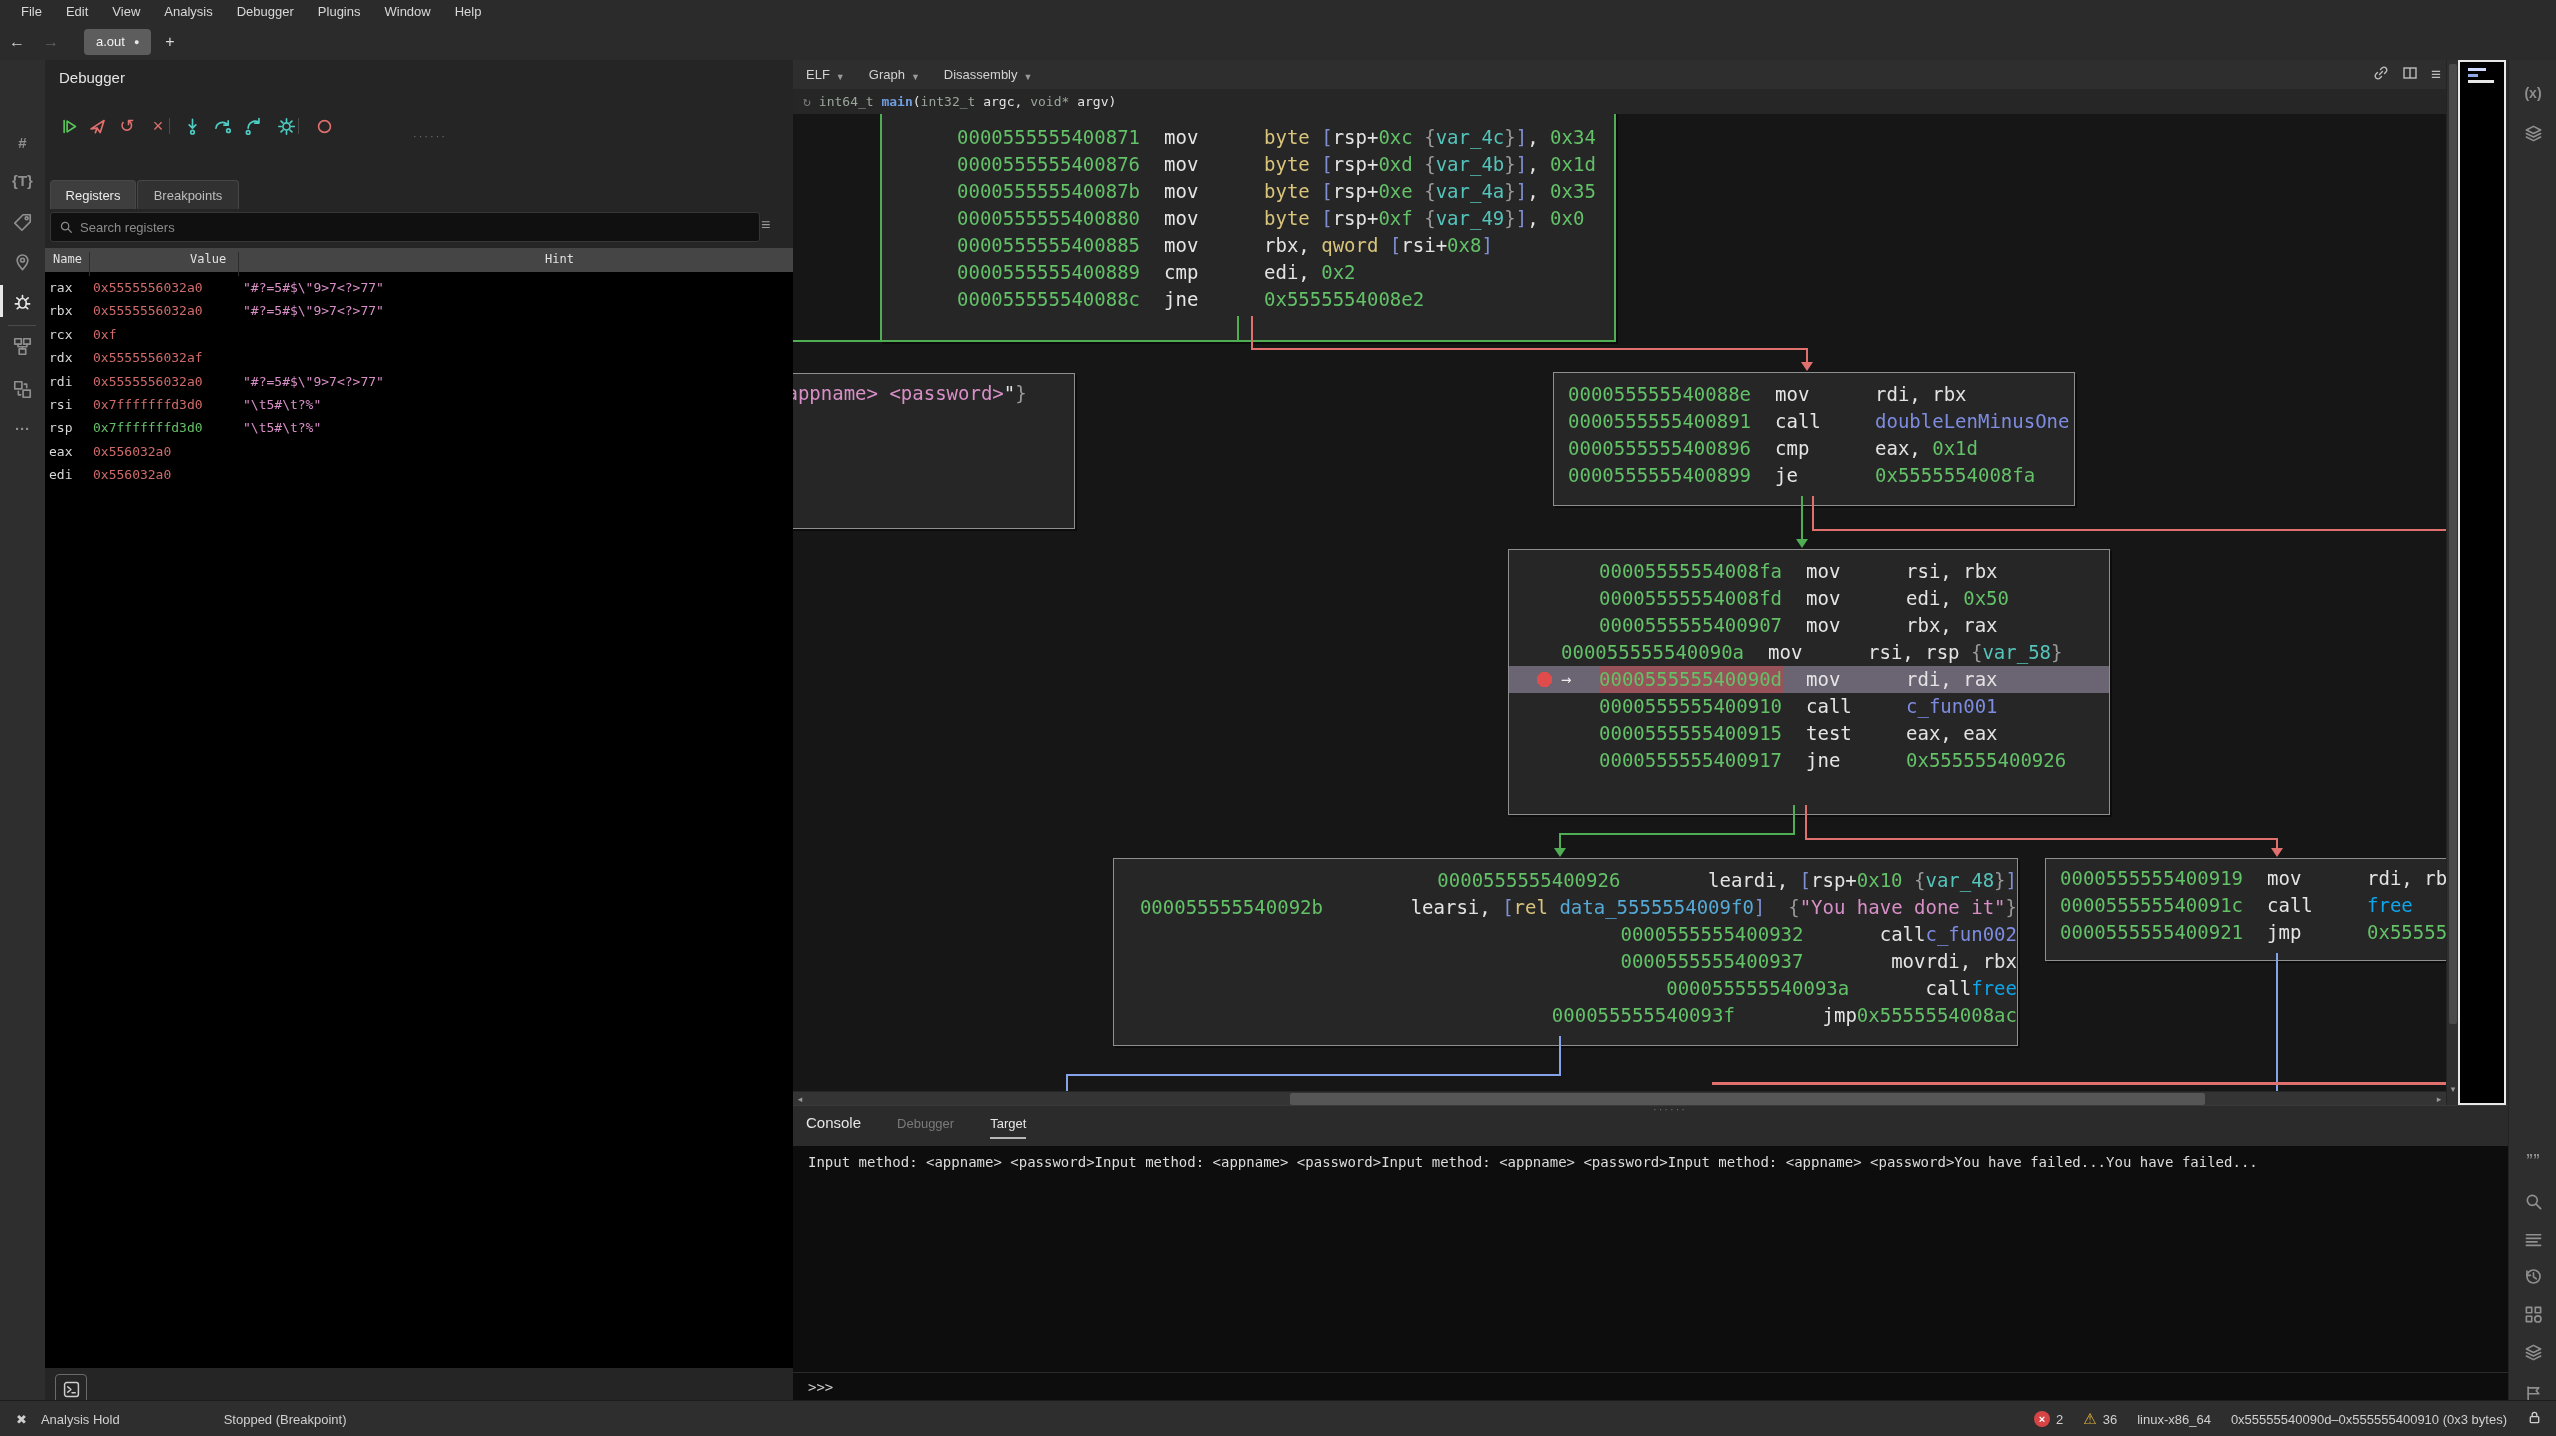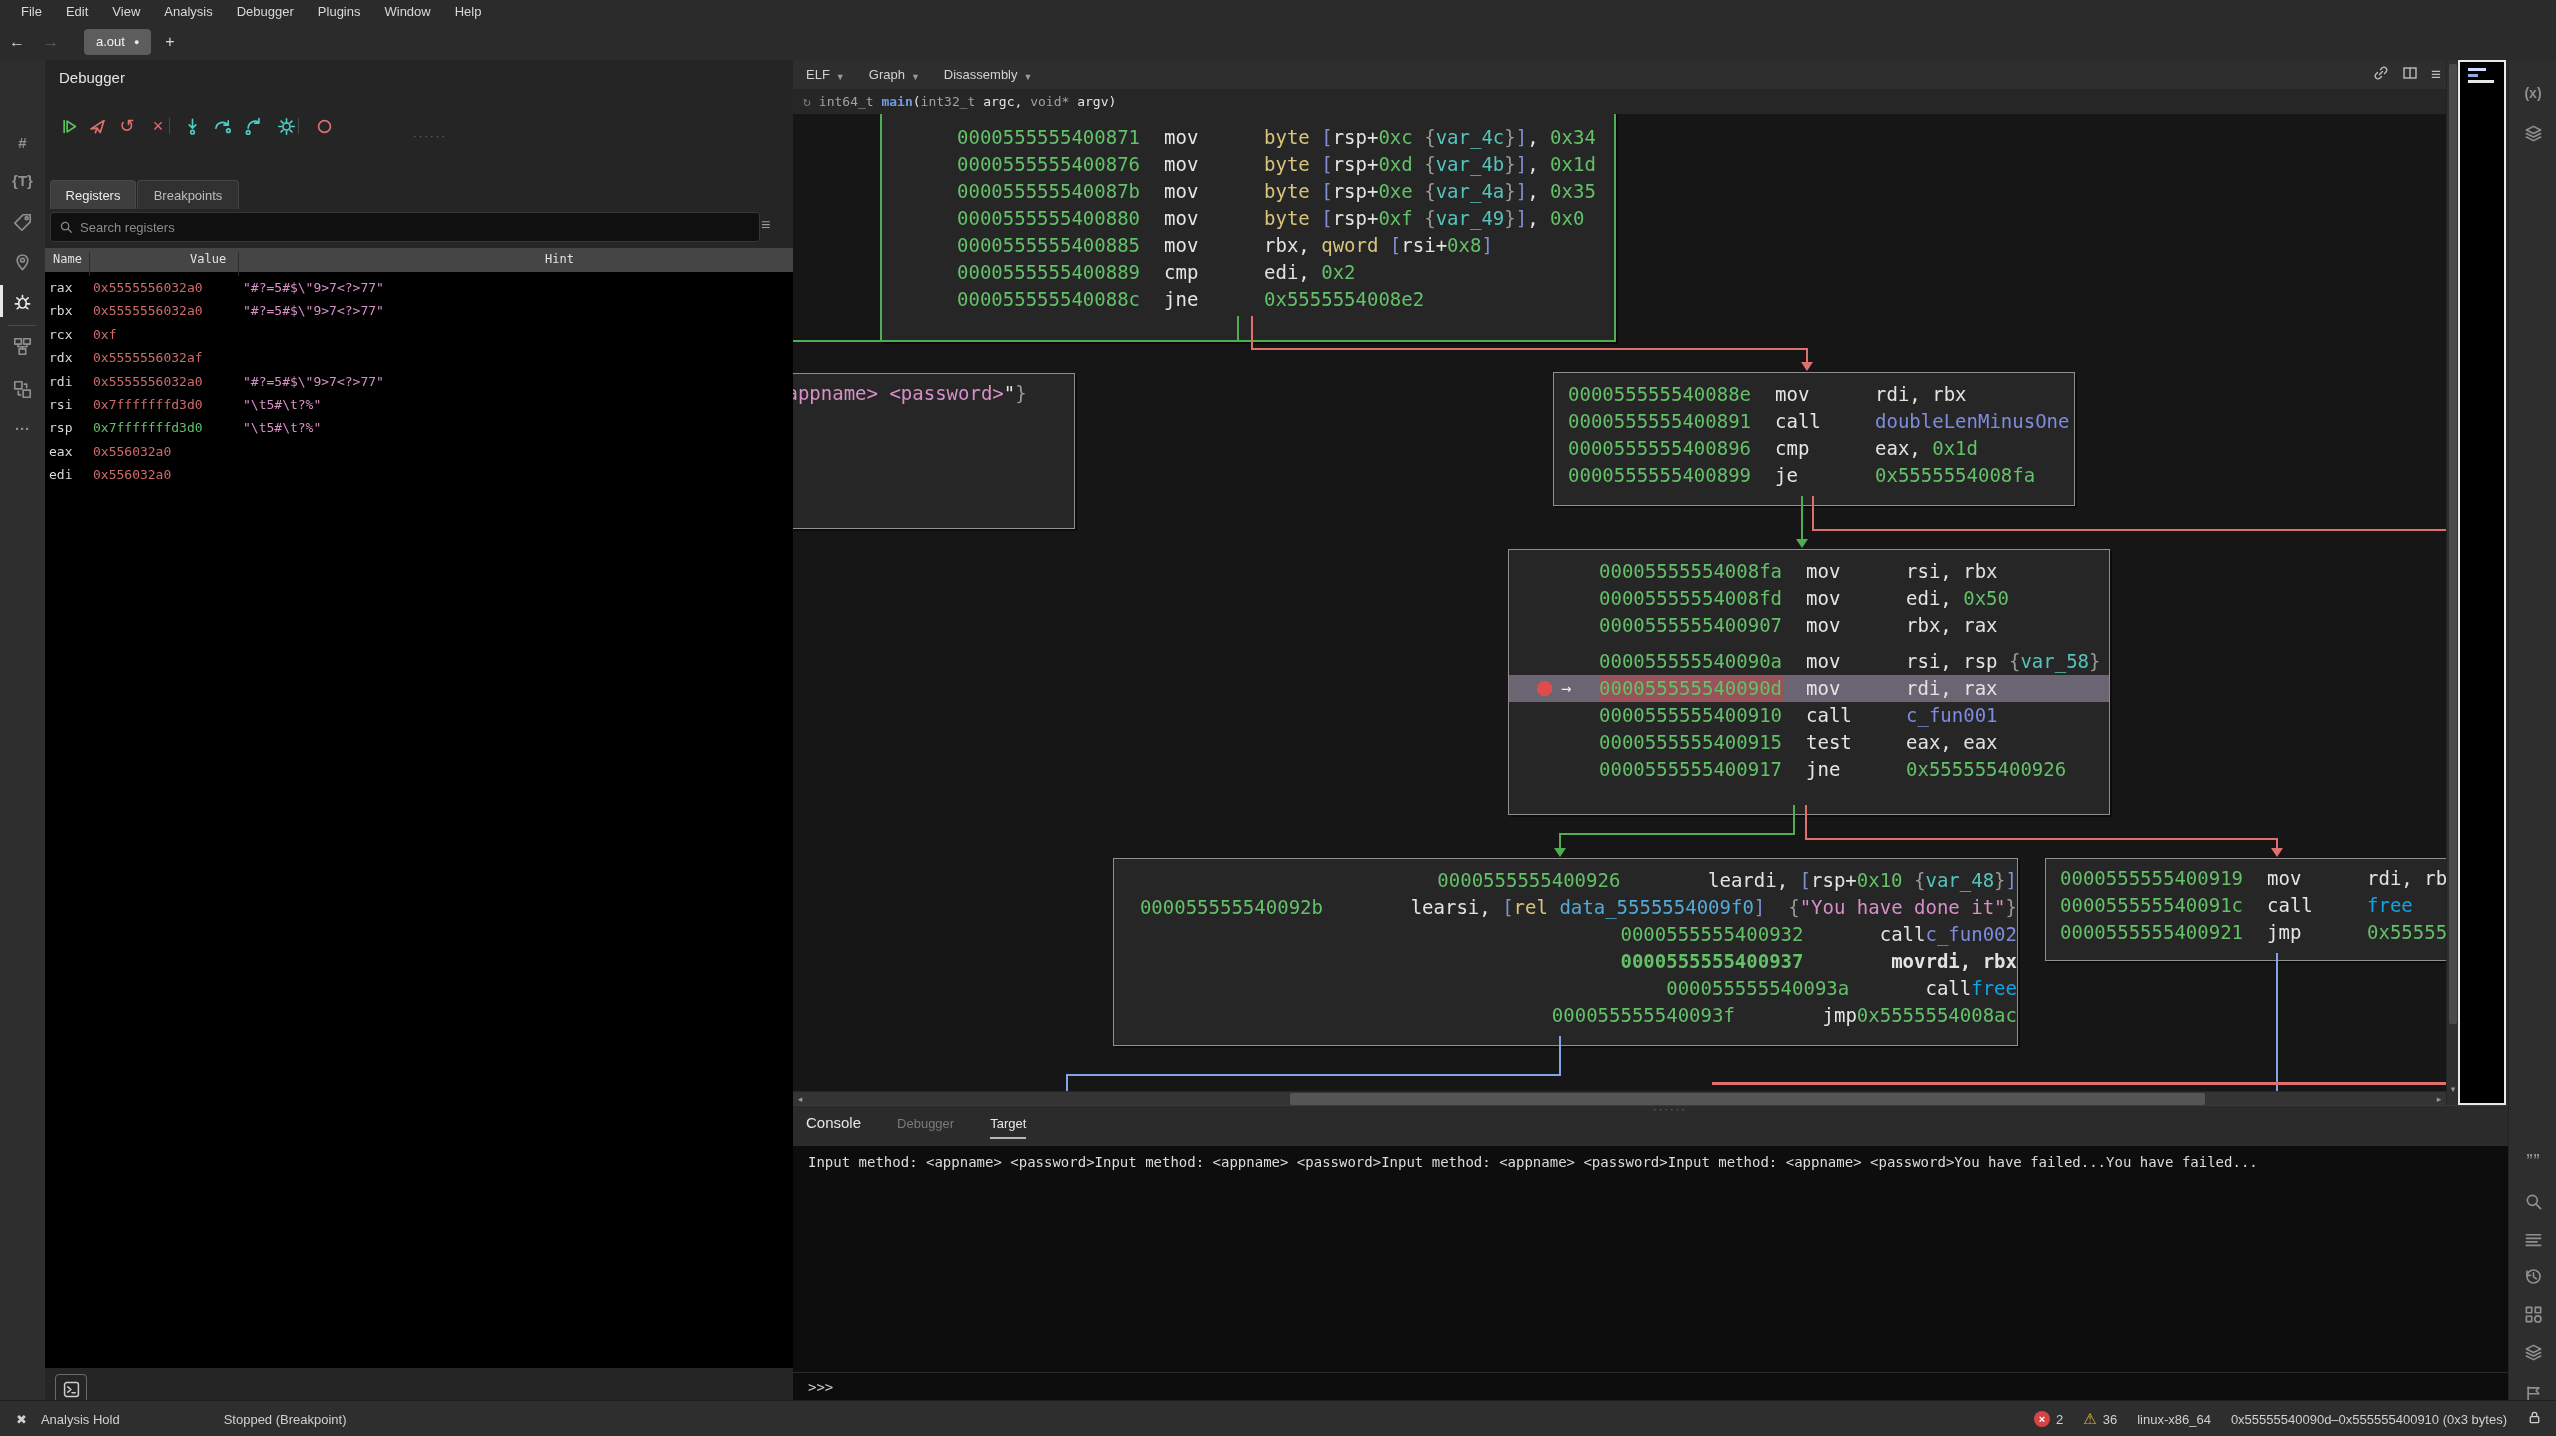--- a/index.html
+++ b/index.html
@@ -327,31 +327,31 @@
       <div class="block" style="left: 760px; top: 258px; width: 520px; height: 124px; padding-top: 8px;">
         <div class="bline" style="padding-left: 14px;"><span class="addr">000055555540088e</span><span class="mn">mov</span><span class="tk-w">rdi, rbx</span></div>
         <div class="bline" style="padding-left: 14px;"><span class="addr">0000555555400891</span><span class="mn">call</span><span class="tk-f">doubleLenMinusOne</span></div>
         <div class="bline" style="padding-left: 14px;"><span class="addr">0000555555400896</span><span class="mn">cmp</span><span class="tk-w">eax</span><span class="tk-w">, </span><span class="tk-g">0x1d</span></div>
         <div class="bline" style="padding-left: 14px;"><span class="addr">0000555555400899</span><span class="mn">je</span><span class="tk-g">0x5555554008fa</span></div>
       </div>
       <div class="block" style="left: 715px; top: 435px; width: 600px; height: 256px; padding-top: 8px;">
         <div class="bline" style="padding-left: 90px;"><span class="addr">00005555554008fa</span><span class="mn">mov</span><span class="tk-w">rsi, rbx</span></div>
         <div class="bline" style="padding-left: 90px;"><span class="addr">00005555554008fd</span><span class="mn">mov</span><span class="tk-w">edi</span><span class="tk-w">, </span><span class="tk-g">0x50</span></div>
         <div class="bline" style="padding-left: 90px;"><span class="addr">0000555555400907</span><span class="mn">mov</span><span class="tk-w">rbx, rax</span></div>
-        <div class="bline" style="padding-left: 90px; margin-top: 9px;"><span class="addr">000055555540090a</span><span class="mn">mov</span><span class="tk-w">rsi, rsp </span><span class="tk-br">{</span><span class="tk-c">var_58</span><span class="tk-br">}</span></div>
+        <div class="bline" style="padding-left: 52px;"><span class="addr">000055555540090a</span><span class="mn">mov</span><span class="tk-w">rsi, rsp </span><span class="tk-br">{</span><span class="tk-c">var_58</span><span class="tk-br">}</span></div>
         <div class="bline hl" style="padding-left: 90px;"><span class="bp-dot" style="left: 28px;"></span><span class="bp-arr" style="left: 52px;">→</span><span class="addr">000055555540090d</span><span class="mn">mov</span><span class="tk-w">rdi, rax</span></div>
         <div class="bline" style="padding-left: 90px;"><span class="addr">0000555555400910</span><span class="mn">call</span><span class="tk-f">c_fun001</span></div>
         <div class="bline" style="padding-left: 90px;"><span class="addr">0000555555400915</span><span class="mn">test</span><span class="tk-w">eax, eax</span></div>
         <div class="bline" style="padding-left: 90px;"><span class="addr">0000555555400917</span><span class="mn">jne</span><span class="tk-g">0x555555400926</span></div>
       </div>
       <div class="block" style="left: 320px; top: 744px; width: 903px; height: 178px; padding-top: 8px; text-align: right;">
         <div class="bline" style="padding-left: 14px;"><span class="addr">0000555555400926</span><span class="mn">lea</span><span class="tk-w">rdi, </span><span class="tk-b">[</span><span class="tk-w">rsp+</span><span class="tk-g">0x10</span><span class="tk-w"> </span><span class="tk-br">{</span><span class="tk-c">var_48</span><span class="tk-br">}</span><span class="tk-b">]</span></div>
         <div class="bline" style="padding-left: 14px;"><span class="addr">000055555540092b</span><span class="mn">lea</span><span class="tk-w">rsi, </span><span class="tk-b">[</span><span class="tk-y">rel </span><span class="tk-d">data_5555554009f0</span><span class="tk-b">]</span><span class="tk-w">  </span><span class="tk-br">{</span><span class="tk-p">"You have done it"</span><span class="tk-br">}</span></div>
         <div class="bline" style="padding-left: 14px;"><span class="addr">0000555555400932</span><span class="mn">call</span><span class="tk-f">c_fun002</span></div>
-        <div class="bline" style="padding-left: 14px; font-weight: bold;"><span class="addr">0000555555400937</span><span class="mn">mov</span><span class="tk-w">rdi, rbx</span></div>
+        <div class="bline" style="padding-left: 14px;"><span class="addr">0000555555400937</span><span class="mn">mov</span><span class="tk-w">rdi, rbx</span></div>
         <div class="bline" style="padding-left: 14px;"><span class="addr">000055555540093a</span><span class="mn">call</span><span class="tk-o">free</span></div>
         <div class="bline" style="padding-left: 14px;"><span class="addr">000055555540093f</span><span class="mn">jmp</span><span class="tk-g">0x5555554008ac</span></div>
       </div>
       <div class="block" style="left: 1252px; top: 744px; width: 460px; height: 95px; padding-top: 6px;">
         <div class="bline" style="padding-left: 14px;"><span class="addr">0000555555400919</span><span class="mn">mov</span><span class="tk-w">rdi, rbx</span></div>
         <div class="bline" style="padding-left: 14px;"><span class="addr">000055555540091c</span><span class="mn">call</span><span class="tk-o">free</span></div>
         <div class="bline" style="padding-left: 14px;"><span class="addr">0000555555400921</span><span class="mn">jmp</span><span class="tk-g">0x555555</span></div>
       </div>
       <div class="block" style="left: -33px; top: 259px; width: 313px; height: 148px; padding-top: 6px;">
         <div class="bline" style="padding-left: 14px;"><span class="tk-p">&lt;appname&gt; &lt;password&gt;</span><span class="tk-w">"</span><span class="tk-br">}</span></div>

